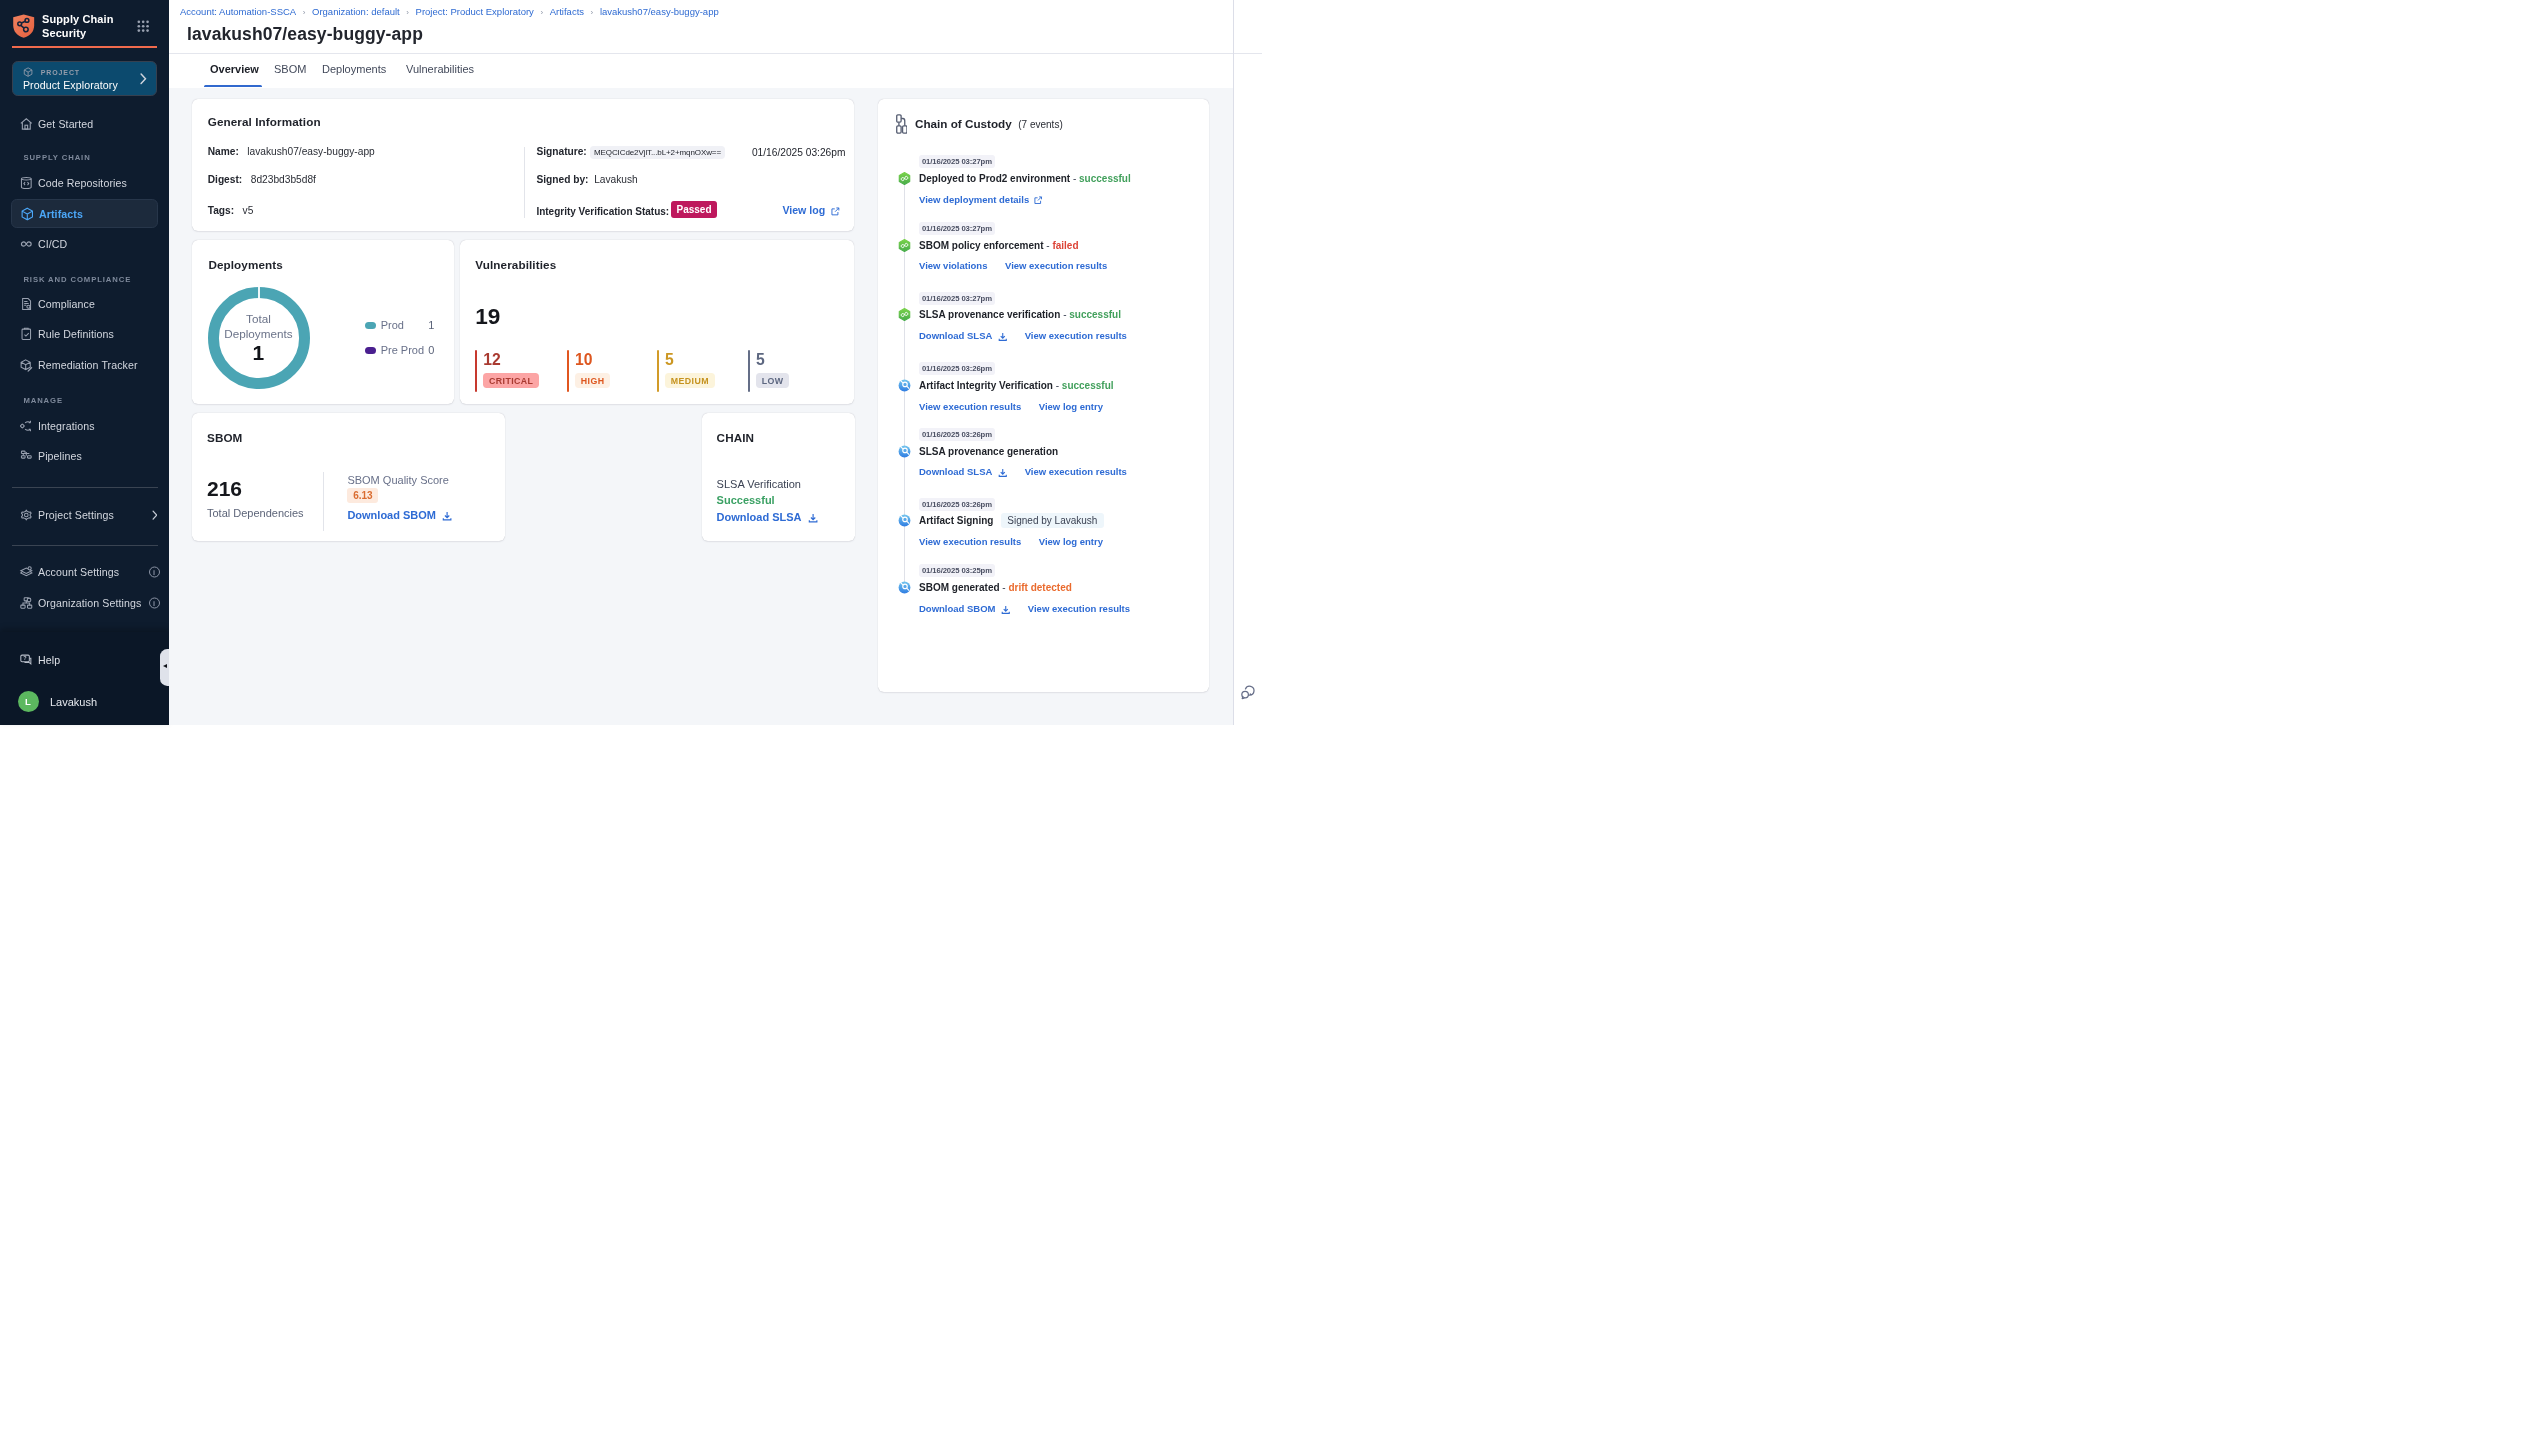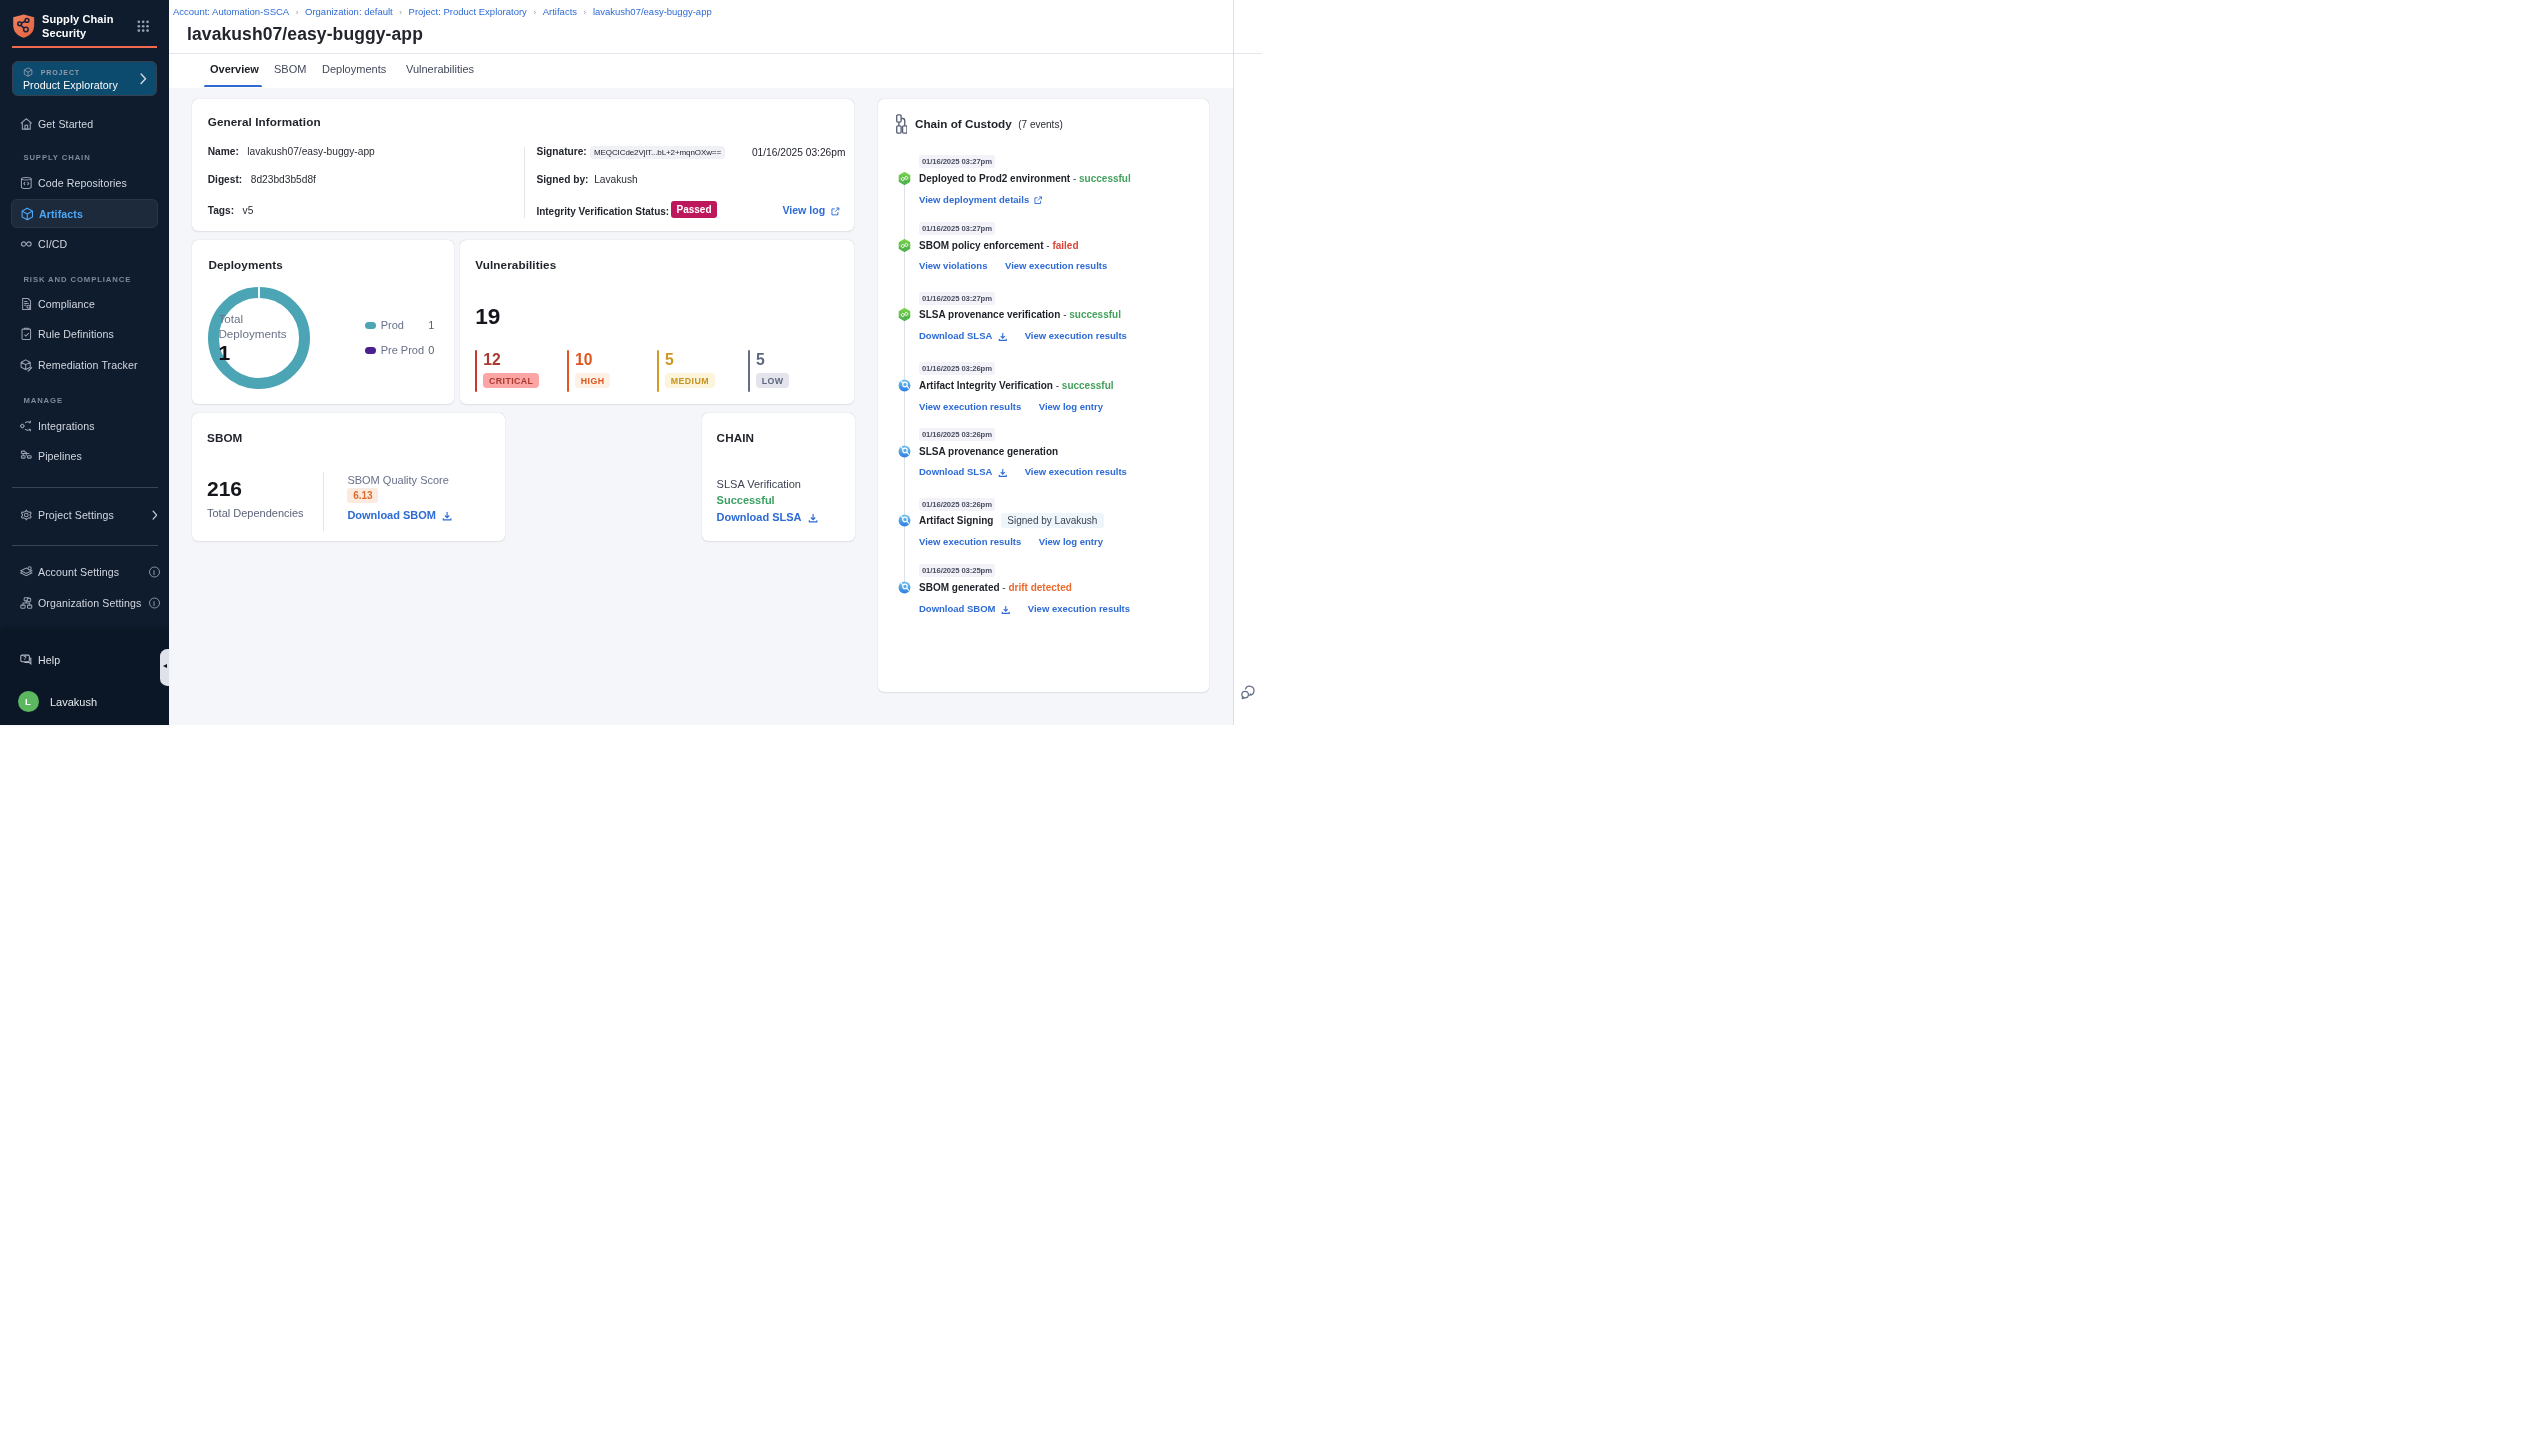--- a/index.html
+++ b/index.html
@@ -27,21 +27,21 @@
 #avatar { position:absolute; left:17.5px; top:691px; width:21px; height:21px; border-radius:50%; background:#5cb85f; color:#fff; font-size:9.5px; font-weight:700; text-align:center; line-height:21px; }
 #user-name { position:absolute; left:50px; top:696px; font-size:11px; color:#e6e9ee; }
 #collapse { position:absolute; left:160px; top:649px; width:10.2px; height:37px; background:#dfe2ea; border-radius:7.3px 0 0 7.3px; }
 #collapse:after { content:""; position:absolute; left:2.9px; top:15.3px; border-right:4.4px solid #10131a; border-top:2.9px solid transparent; border-bottom:2.9px solid transparent; }
 
 
 #main { position:absolute; left:169px; top:0; width:1093px; height:725px; background:#fff; }
 #content-bg { position:absolute; left:0px; top:88px; width:1064px; height:637px; background:#f4f6f9; }
 #rail-line { position:absolute; left:1064px; top:0; width:0.7px; height:725px; background:#dcdee8; }
 #hdr-div { position:absolute; left:0; top:53px; width:1093px; height:0.7px; background:#e4e6ed; }
-#crumbs { position:absolute; left:4px; top:5.8px; font-size:9.5px; color:#2f6bd2; }
+#crumbs { position:absolute; left:11px; top:5.8px; font-size:9.5px; color:#2f6bd2; }
 #crumbs .sep { color:#8f97a8; padding:0 6.6px; font-size:8px; }
 #title { position:absolute; left:18px; top:24px; font-size:17.5px; font-weight:700; color:#22252d; letter-spacing:0.1px; }
 .tab { position:absolute; top:63px; font-size:11px; color:#42495a; }
 .tab.on { font-weight:700; color:#1b1e26; }
 #tab-under { position:absolute; left:35px; top:85px; width:58px; height:2.2px; background:#3169ce; border-radius:1.5px 1.5px 0 0; }
 
 
 .card { position:absolute; background:#fff; border-radius:5.8px; box-shadow:0 0 0.7px rgba(40,41,61,.25), 0 0.7px 1.5px rgba(96,97,112,.12); }
 .ctitle { position:absolute; font-size:11.7px; font-weight:700; color:#1f222a; letter-spacing:0.1px; }
 
@@ -50,21 +50,21 @@
 .gi-row { position:absolute; font-size:10.2px; color:#23262e; white-space:nowrap; }
 .gi-row b { font-weight:700; }
 .gi-val { color:#2a2d35; }
 #gi-vline { position:absolute; left:332px; top:48px; width:0.7px; height:71px; background:#e2e4ea; }
 #sig-pill { background:#f0f1f6; border-radius:3.7px; padding:2.2px 4.4px; font-size:8px; color:#23262e; letter-spacing:-0.1px; }
 #passed { position:absolute; left:479px; top:102px; background:#be185d; color:#fff; font-size:10px; font-weight:700; padding:2.9px 5.1px; border-radius:2.9px; }
 #viewlog { position:absolute; left:590px; top:105px; color:#2e6bd4; font-size:10.6px; font-weight:700; white-space:nowrap; }
 
 
 #dep { left:23.4px; top:240px; width:262px; height:164px; }
-#dep-center { position:absolute; left:26px; top:72px; width:80px; }
+#dep-center { position:absolute; left:26px; top:72px; width:80px; text-align:center; }
 #dep-center .t { font-size:11.7px; color:#6b7389; line-height:14.6px; }
 #dep-center .n { font-size:21px; font-weight:700; color:#111318; margin-top:0.7px; line-height:22px; }
 .leg-row { position:absolute; left:173px; white-space:nowrap; }
 .leg-pill { position:absolute; left:0; top:2.2px; width:10.2px; height:6.6px; border-radius:3.7px; }
 .leg-tx { position:absolute; left:15.3px; top:-1.5px; font-size:11px; color:#687089; }
 .leg-n { position:absolute; left:40px; top:-1.5px; font-size:11px; color:#5b6379; width:29px; text-align:right; }
 
 
 #vul { left:291px; top:240px; width:394px; height:164px; }
 #vul-32 { position:absolute; left:15.3px; top:64px; font-size:22.6px; font-weight:700; color:#15171c; }

